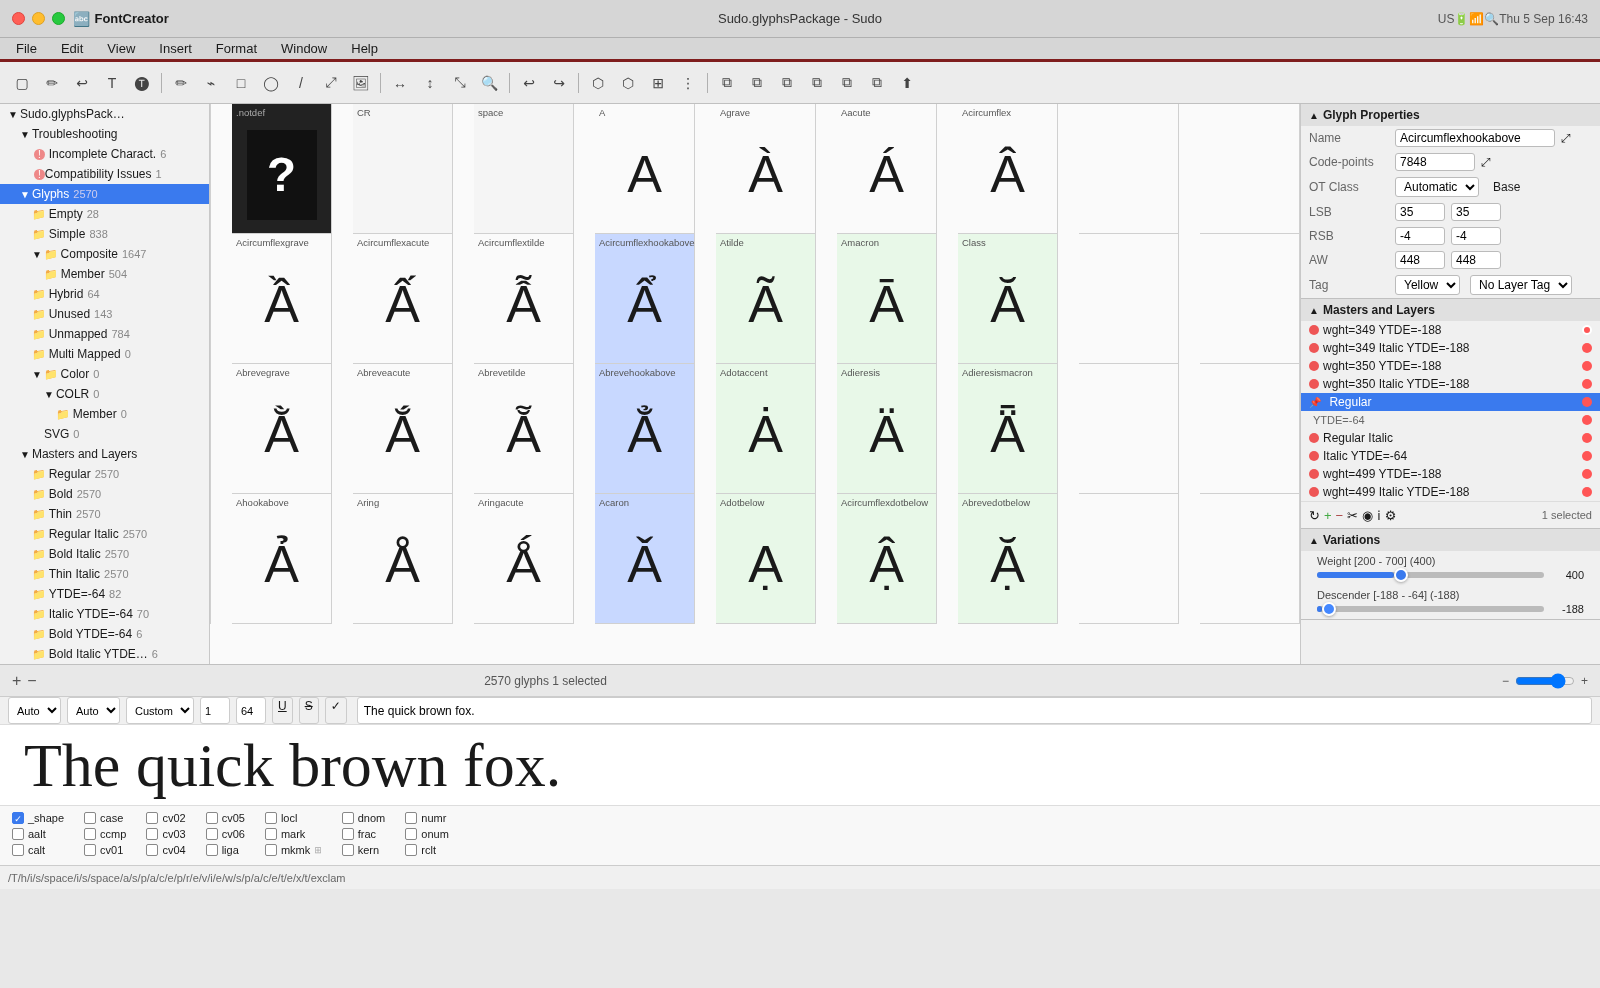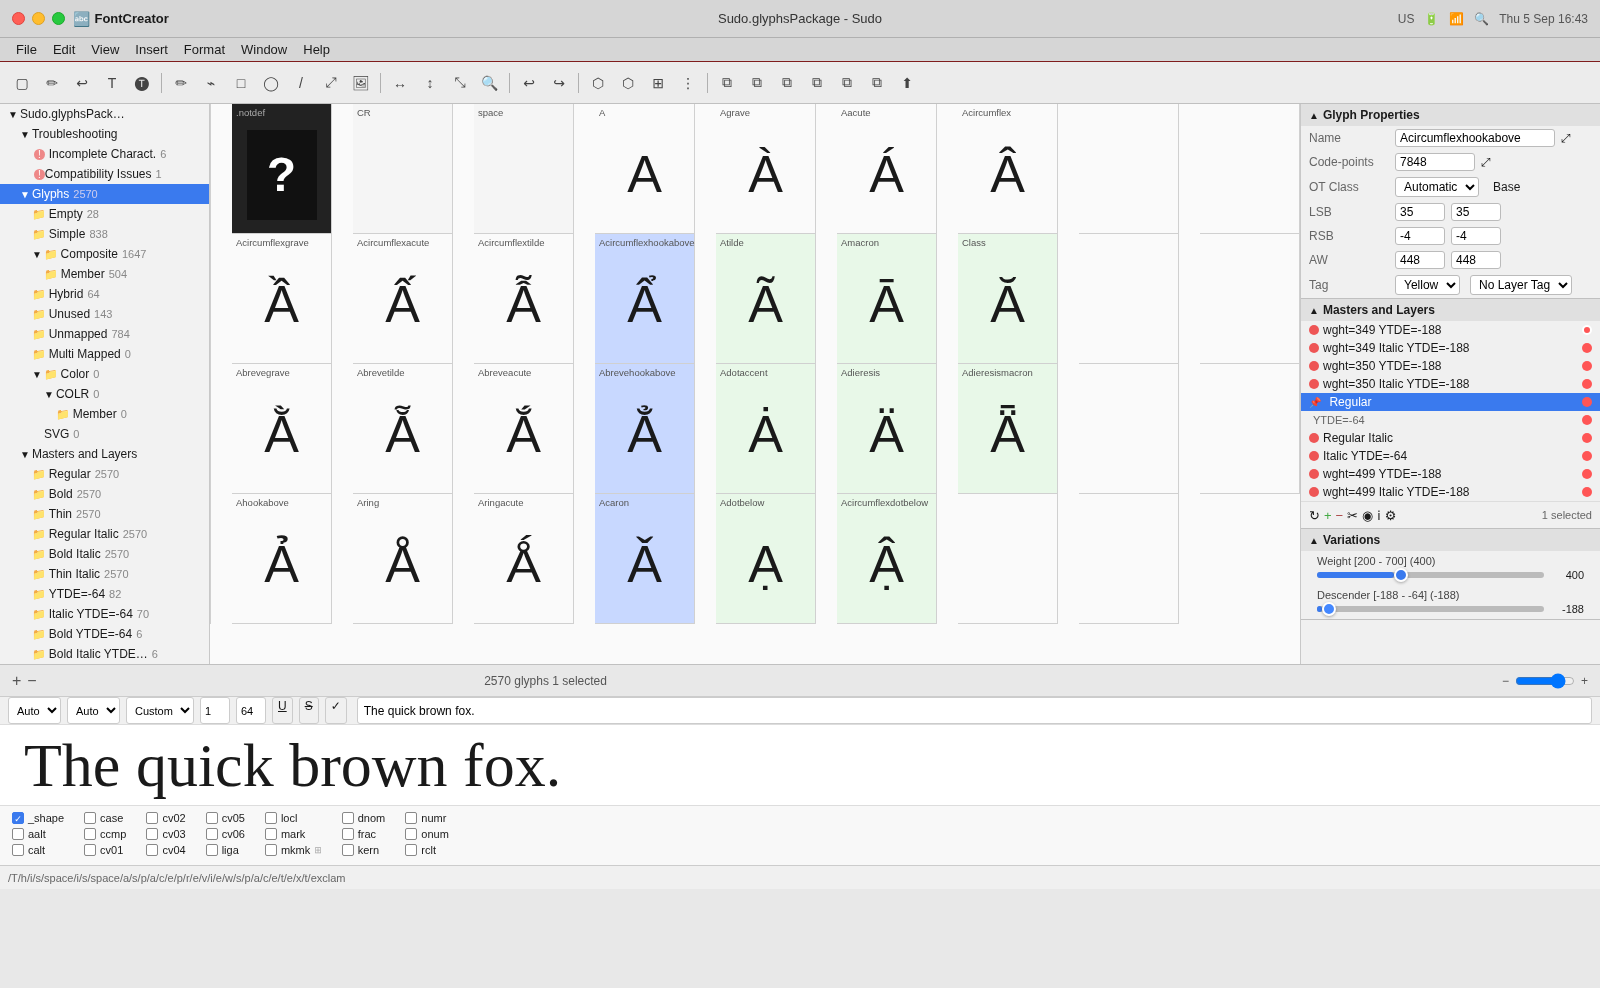--- a/index.html
+++ b/index.html
@@ -8,24 +8,24 @@
     
     .titlebar { height: 38px; background: #d6d6d6; display: flex; align-items: center; padding: 0 12px; position: relative; border-bottom: 1px solid #b0b0b0; }
     .traffic-lights { display: flex; gap: 7px; align-items: center; }
     .tl { width: 13px; height: 13px; border-radius: 50%; }
     .tl.close { background: #ff5f56; border: 1px solid #e0443e; }
     .tl.min { background: #ffbd2e; border: 1px solid #dea123; }
     .tl.max { background: #27c93f; border: 1px solid #1aab29; }
     .app-icon { margin-left: 8px; font-size: 14px; }
     .app-name { font-weight: 600; font-size: 13px; margin-left: 4px; }
     .window-title { position: absolute; left: 50%; transform: translateX(-50%); font-size: 13px; font-weight: 500; color: #333; }
-    .titlebar-right { margin-left: auto; display: flex; align-items: center; gap: 10px; font-size: 12px; color: #555; }
-
-    
-    .menubar { height: 24px; background: #d6d6d6; display: flex; align-items: center; padding: 0 8px; gap: 0; border-bottom: 1px solid #7f1d1d; }
+    .titlebar-right { margin-left: auto; display: flex; align-items: center; font-size: 12px; color: #555; }
+
+    
+    .menubar { height: 24px; background: #d6d6d6; display: flex; align-items: center; padding: 0 8px; gap: 8px; border-bottom: 3px solid #7f1d1d; }
     .menu-item { padding: 2px 8px; font-size: 13px; border-radius: 3px; cursor: pointer; }
 
     
     .toolbar { height: 42px; background: #ececec; border-bottom: 1px solid #c0c0c0; display: flex; align-items: center; padding: 0 8px; gap: 2px; }
     .tb-btn { width: 28px; height: 28px; display: flex; align-items: center; justify-content: center; border-radius: 4px; cursor: pointer; font-size: 14px; color: #444; border: 1px solid transparent; }
     .tb-sep { width: 1px; height: 20px; background: #b0b0b0; margin: 0 3px; }
 
     
     .sidebar { width: 210px; background: #f2f2f2; border-right: 1px solid #c8c8c8; overflow-y: auto; flex-shrink: 0; font-size: 12px; }
     .sidebar-item { display: flex; align-items: center; padding: 2px 4px 2px 8px; cursor: pointer; min-height: 20px; }
@@ -373,26 +373,26 @@
         <span class="cell-char">Ă</span>
       </div>
       <div class="glyph-cell"></div>
       <div class="glyph-cell"></div>
 
       <div class="glyph-cell">
         <span class="cell-name">Abrevegrave</span>
         <span class="cell-char">Ằ</span>
       </div>
       <div class="glyph-cell">
+        <span class="cell-name">Abreveacute</span>
+        <span class="cell-char">Ắ</span>
+      </div>
+      <div class="glyph-cell">
         <span class="cell-name">Abrevetilde</span>
         <span class="cell-char">Ẵ</span>
-      </div>
-      <div class="glyph-cell">
-        <span class="cell-name">Abreveacute</span>
-        <span class="cell-char">Ắ</span>
       </div>
       <div class="glyph-cell selected">
         <span class="cell-name">Abrevehookabove</span>
         <span class="cell-char">Ẳ</span>
       </div>
       <div class="glyph-cell highlighted">
         <span class="cell-name">Adotaccent</span>
         <span class="cell-char">Ȧ</span>
       </div>
       <div class="glyph-cell highlighted">
@@ -422,20 +422,24 @@
         <span class="cell-name">Acaron</span>
         <span class="cell-char">Ǎ</span>
       </div>
       <div class="glyph-cell highlighted">
         <span class="cell-name">Adotbelow</span>
         <span class="cell-char">Ạ</span>
       </div>
       <div class="glyph-cell highlighted">
         <span class="cell-name">Acircumflexdotbelow</span>
         <span class="cell-char">Ậ</span>
+      </div>
+      <div class="glyph-cell highlighted">
+        <span class="cell-name">Abrevedotbelow</span>
+        <span class="cell-char">Ặ</span>
       </div>
       <div class="glyph-cell"></div>
       <div class="glyph-cell"></div>
     </div>
   </div>
 
   <div class="right-panel">
 
     <div class="panel-section">
       <div class="panel-header">

